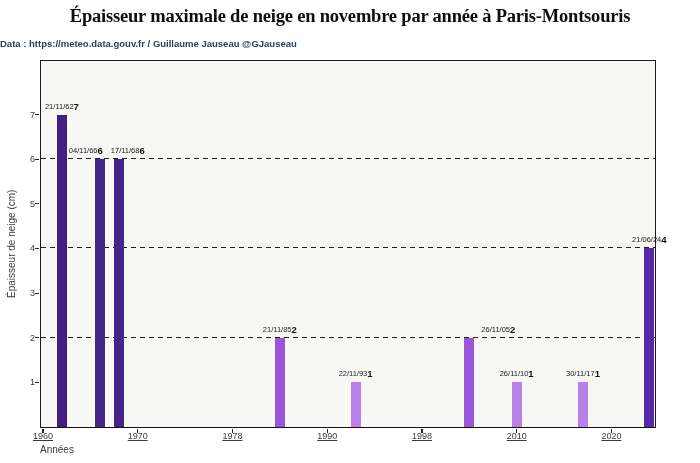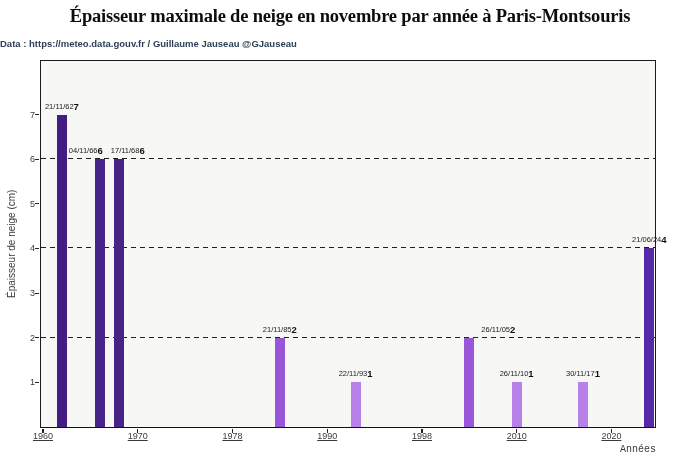--- a/index.html
+++ b/index.html
@@ -36,22 +36,22 @@
   .xtick-label{
     position:absolute;top:calc(100% + 4px);transform:translateX(-50%);
     font-size:9px;color:#3a3a3a;text-decoration:underline;
   }
   .ytick{position:absolute;left:-6px;width:4px;height:1.2px;background:#222;}
   .ytick-label{
     position:absolute;right:calc(100% + 6px);font-size:9px;color:#3a3a3a;
     line-height:10px;
   }
   .xlabel{
-    position:absolute;left:40px;width:616px;top:444px;text-align:right;
-    font-size:10px;color:#3a3a3a;font-family:Liberation Mono, monospace;
+    position:absolute;left:40px;width:616px;top:444px;text-align:left;
+    font-size:10px;color:#3a3a3a;
   }
   .ylabel{
     position:absolute;left:4px;top:60px;height:368px;width:14px;
     writing-mode:vertical-rl;transform:rotate(180deg);
     display:flex;align-items:center;justify-content:center;
     font-size:10px;color:#3a3a3a;
   }
 </style>
 </head>
 <body>

